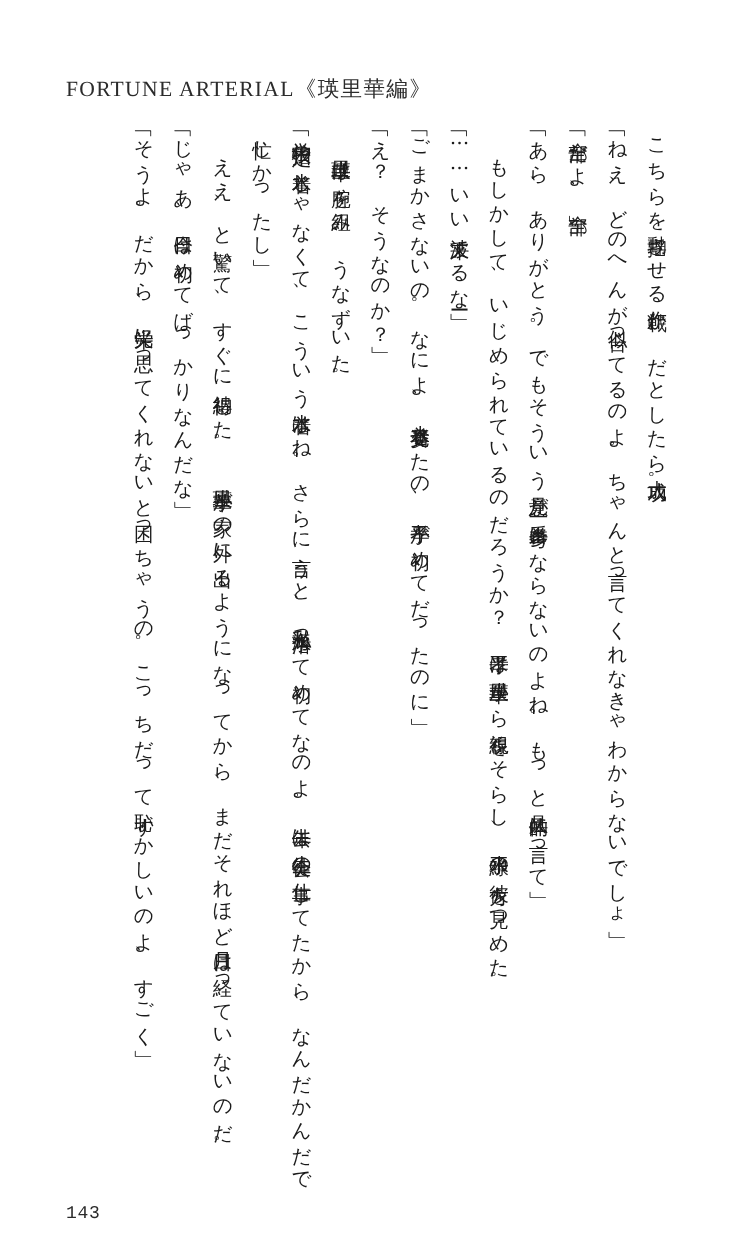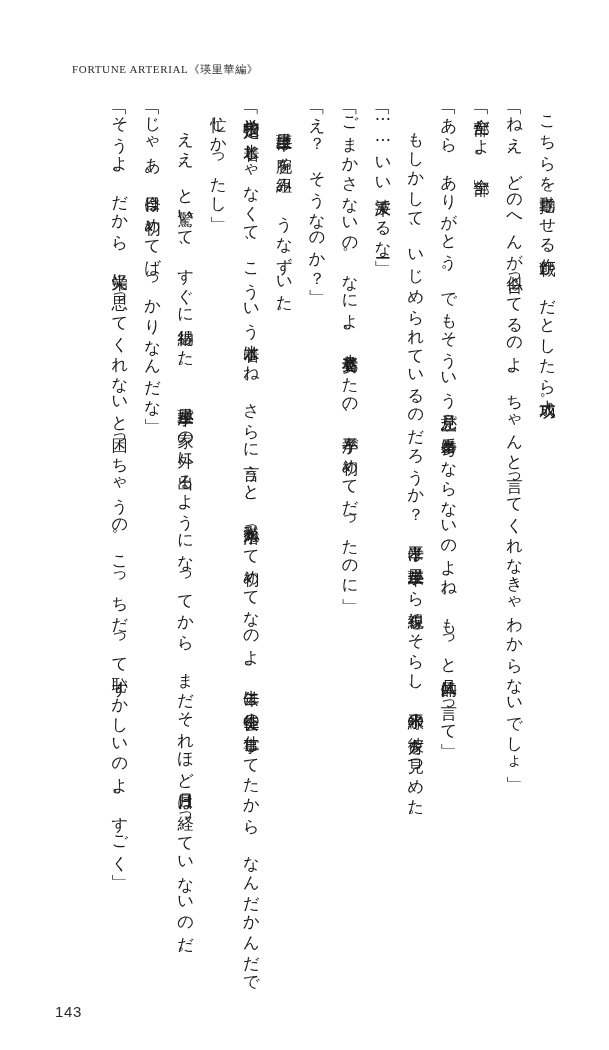--- a/index.html
+++ b/index.html
@@ -19,22 +19,22 @@
     position: relative;
     width: 609px;
     height: 1050px;
     box-sizing: border-box;
   }
 
   
   .running-head {
     position: absolute;
     top: 62px;
-    left: 72px;
-    font-size: 11px;
+    left: 55px;
+    font-size: 18px;
     letter-spacing: 0.06em;
     color: #2b2b2b;
     font-family: "Liberation Serif", "DejaVu Serif", serif;
     white-space: nowrap;
   }
 
   
   .body-text {
     position: absolute;
     top: 104px;
@@ -60,21 +60,21 @@
   }
 
   
   .folio {
     position: absolute;
     left: 55px;
     bottom: 30px;
     font-size: 15px;
     color: #2b2b2b;
     letter-spacing: 0.04em;
-    font-family: Liberation Sans, sans-serif;
+    font-family: Liberation Mono, monospace;
   }
 </style>
 </head>
 <body>
 
 <div class="page">
 
   <div class="running-head">FORTUNE ARTERIAL《瑛里華編》</div>
 
   <div class="body-text">

